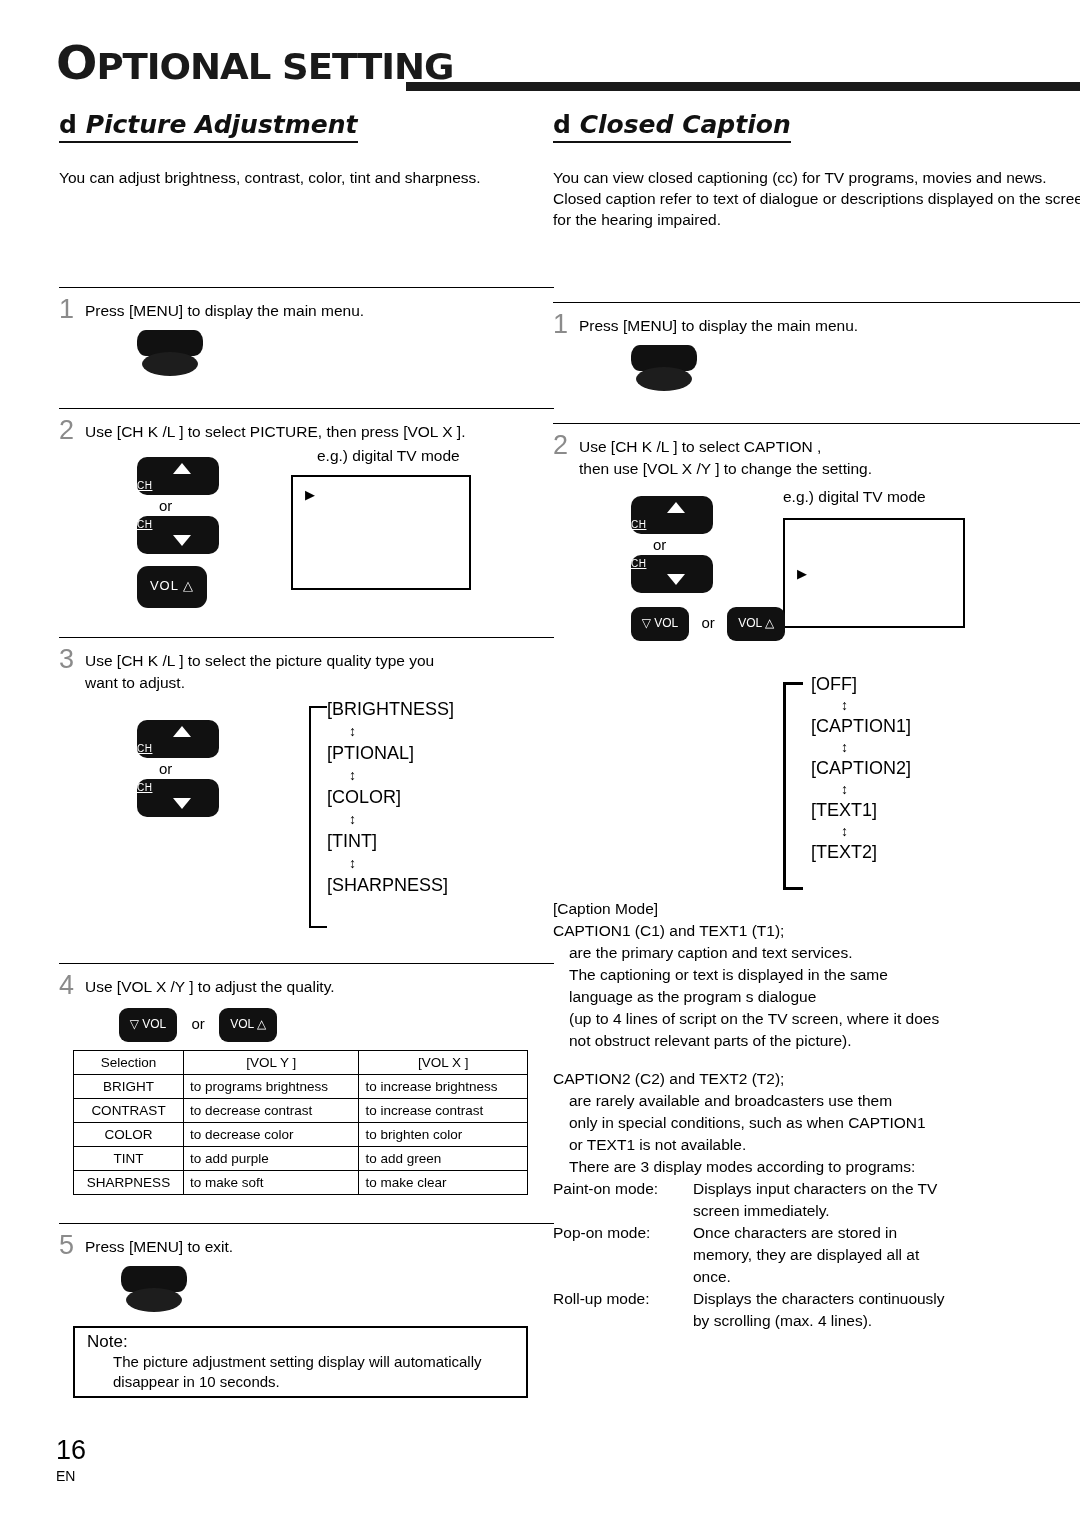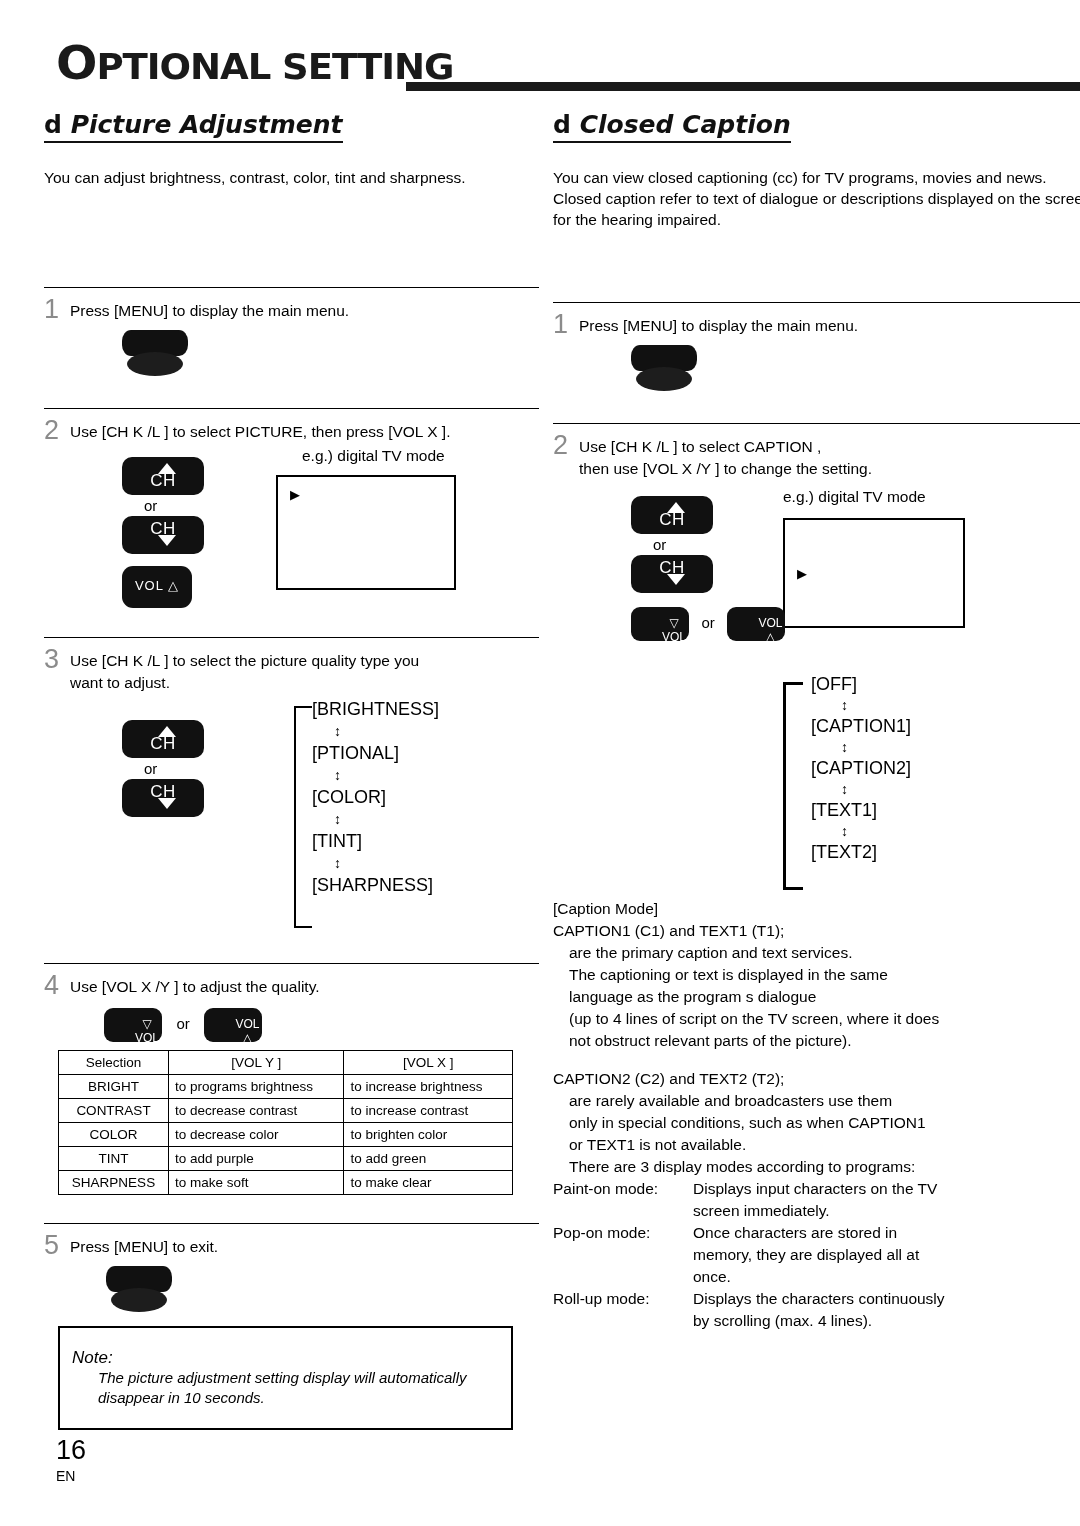--- a/index.html
+++ b/index.html
@@ -26,21 +26,21 @@
     transform:scaleX(1.06);
     transform-origin:left center;
   }
   .header-title .big { font-size:46px; }
   .header-rule {
     position:absolute; left:350px; top:46px; width:680px; height:9px;
     background:#1a1a1a;
   }
 
   
-  .col-left  { position:absolute; left:44px;  top:110px; width:495px; }
+  .col-left  { position:absolute; left:59px;  top:110px; width:495px; }
   .col-right { position:absolute; left:553px; top:110px; width:530px; }
 
   .sec-title {
     font-family:"DejaVu Sans", sans-serif;
     font-size:25px; font-weight:bold; font-style:italic;
     color:#111;
     border-bottom:2px solid #111;
     display:inline-block;
     padding-bottom:2px;
     white-space:nowrap;
@@ -71,22 +71,22 @@
     position:absolute; left:5px; top:22px; width:56px; height:24px;
     background:#1d1d1d; border-radius:50%;
   }
 
   .ch-btn { position:relative; width:82px; height:38px; }
   .ch-btn .body {
     position:absolute; left:0; top:0; width:82px; height:38px;
     background:#111; border-radius:10px;
   }
   .ch-btn .label {
-    position:absolute; left:0; right:0; bottom:4px; text-align:center;
-    color:#fff; font-size:17px; letter-spacing:.5px;
+    position:absolute; left:0; right:0; bottom:4px; 
+    color:#fff; font-size:10px; letter-spacing:.5px;text-decoration:underline;
   }
   .ch-btn .tri { position:absolute; left:36px; top:6px; width:0;height:0; }
   .tri-up   { border-left:9px solid transparent; border-right:9px solid transparent; border-bottom:11px solid #fff; }
   .tri-down { border-left:9px solid transparent; border-right:9px solid transparent; border-top:11px solid #fff; }
   .ch-btn.down .label { bottom:auto; top:3px; }
   .ch-btn.down .tri { top:19px; }
 
   .or-text { font-size:15px; margin:2px 0 2px 22px; }
 
   .vol-btn { position:relative; width:70px; height:42px; display:inline-block; vertical-align:middle;}
@@ -94,21 +94,21 @@
     position:absolute; left:0; top:0; width:70px; height:42px;
     background:#111; border-radius:11px;
   }
   .vol-btn .txt {
     position:absolute; left:0; right:0; top:12px; text-align:center;
     color:#fff; font-size:13px; letter-spacing:1px;
   }
 
   .vol-small { position:relative; width:58px; height:34px; display:inline-block; vertical-align:middle;}
   .vol-small .body { position:absolute; inset:0; background:#111; border-radius:9px; }
-  .vol-small .txt { position:absolute; left:0; right:0; top:9px; text-align:center; color:#fff; font-size:12px;margin-left:28px; }
+  .vol-small .txt { position:absolute; left:0; right:0; top:9px; text-align:center; color:#fff; font-size:12px; }
 
   
   .tvbox {
     border:2px solid #000; background:#fff;
   }
   .tvbox .arrow { margin:10px 0 0 12px; font-size:13px; }
   .eg { font-size:15.5px; }
 
   
   .chain { position:relative; }
@@ -123,22 +123,22 @@
     margin-top:8px;
   }
   table.sel td, table.sel th {
     border:1px solid #000; padding:4px 6px; font-weight:normal; text-align:left;
   }
   table.sel th { text-align:center; }
   table.sel td.first, table.sel th.first { width:110px; text-align:center; }
 
   
   .note {
-    border:2px solid #000; padding:20px 12px; margin-top:14px; width:455px;
-    font-size:15px; line-height:20px;font-style:italic;
+    border:2px solid #000; padding:4px 12px; margin-top:14px; width:455px;
+    font-size:15px; line-height:20px;
   }
   .note .t { font-size:17px; }
   .note .b { padding-left:26px; }
 
   
   .pagenum { position:absolute; left:56px; bottom:42px; }
   .pagenum .n { font-size:27px; }
   .pagenum .en { font-size:14px; margin-top:2px; }
 
   

